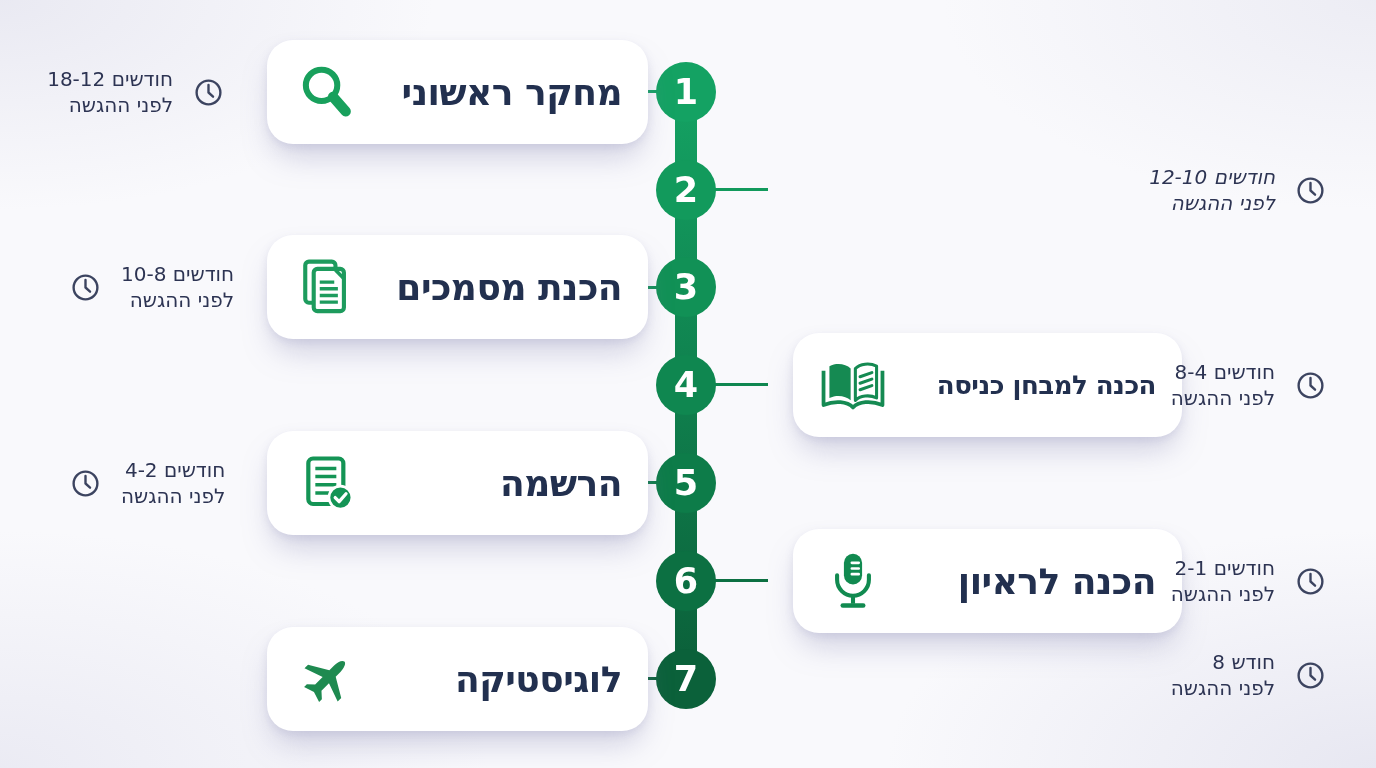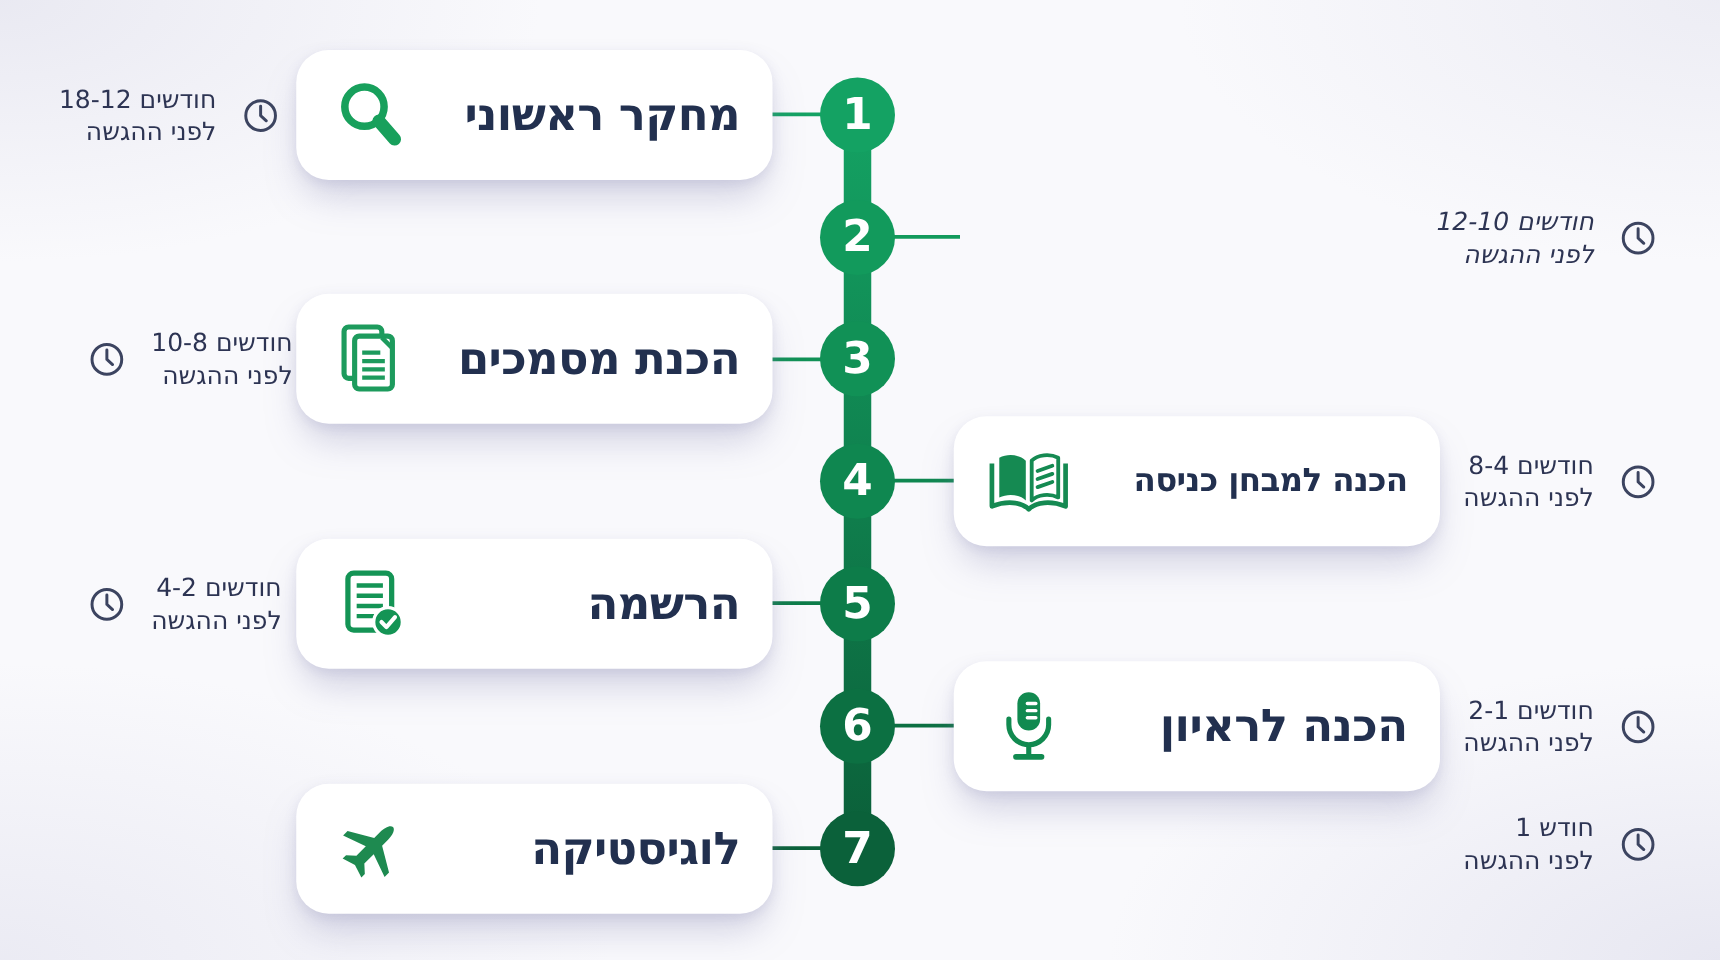--- a/index.html
+++ b/index.html
@@ -21,21 +21,21 @@
           color:#ffffff;font-size:35px;font-weight:700;}
   .c1{top:62px}.c2{top:160px}.c3{top:257px}.c4{top:355px}.c5{top:453px}.c6{top:551px}.c7{top:649px}
   .conn{position:absolute;height:3px;z-index:0;}
   .conn-left{left:608px;width:52px;}
   .conn-right{left:712px;width:56px;}
   .k1{top:90px}.k2{top:188px}.k3{top:286px}.k4{top:383px}.k5{top:481px}.k6{top:579px}.k7{top:677px}
   
   .card{position:absolute;height:104px;background:#ffffff;border-radius:26px;
         box-shadow:0 18px 30px -6px rgba(128,128,175,.35), 0 3px 9px rgba(128,128,175,.16);
         display:flex;align-items:center;justify-content:space-between;
-        padding:0 26px;box-sizing:border-box;z-index:3;}
+        padding:0 26px;box-sizing:border-box;z-index:3;margin-left:30px;}
   .card-left{left:237px;width:381px;}
   .card-right{left:763px;width:389px;}
   .y1{top:40px}.y2{top:138px}.y3{top:235px}.y4{top:333px}.y5{top:431px}.y6{top:529px}.y7{top:627px}
   .card-title{color:#22304f;font-size:36px;font-weight:800;white-space:nowrap;letter-spacing:-.5px;}
   .small-title{font-size:26px;}
   .card-icon{flex:0 0 auto;display:flex;align-items:center;justify-content:center;width:68px;}
   
   .time-label{position:absolute;display:flex;align-items:center;gap:20px;z-index:3;}
   .tl-text{text-align:right;color:#2d3453;font-size:20px;font-weight:500;line-height:26px;white-space:nowrap;}
   .t1{top:66px;right:1152px;}
@@ -215,21 +215,21 @@
     <span class="clock">
       <svg width="31" height="31" viewBox="0 0 30 30">
           <circle cx="15" cy="15" r="11.5" fill="none" stroke="#3c4460" stroke-width="2.3"></circle>
           <path d="M15 15 L15 7.8 M15 15 L19.4 19" stroke="#3c4460" stroke-width="2.3" stroke-linecap="round"></path>
         </svg>
     </span>
   </div>
 
   <div class="time-label t7">
     <div class="tl-text" dir="rtl">
-      <div>חודש 1</div>
+      <div>חודש 8</div>
       <div>לפני ההגשה</div>
     </div>
     <span class="clock">
       <svg width="31" height="31" viewBox="0 0 30 30">
           <circle cx="15" cy="15" r="11.5" fill="none" stroke="#3c4460" stroke-width="2.3"></circle>
           <path d="M15 15 L15 7.8 M15 15 L19.4 19" stroke="#3c4460" stroke-width="2.3" stroke-linecap="round"></path>
         </svg>
     </span>
   </div>
 

